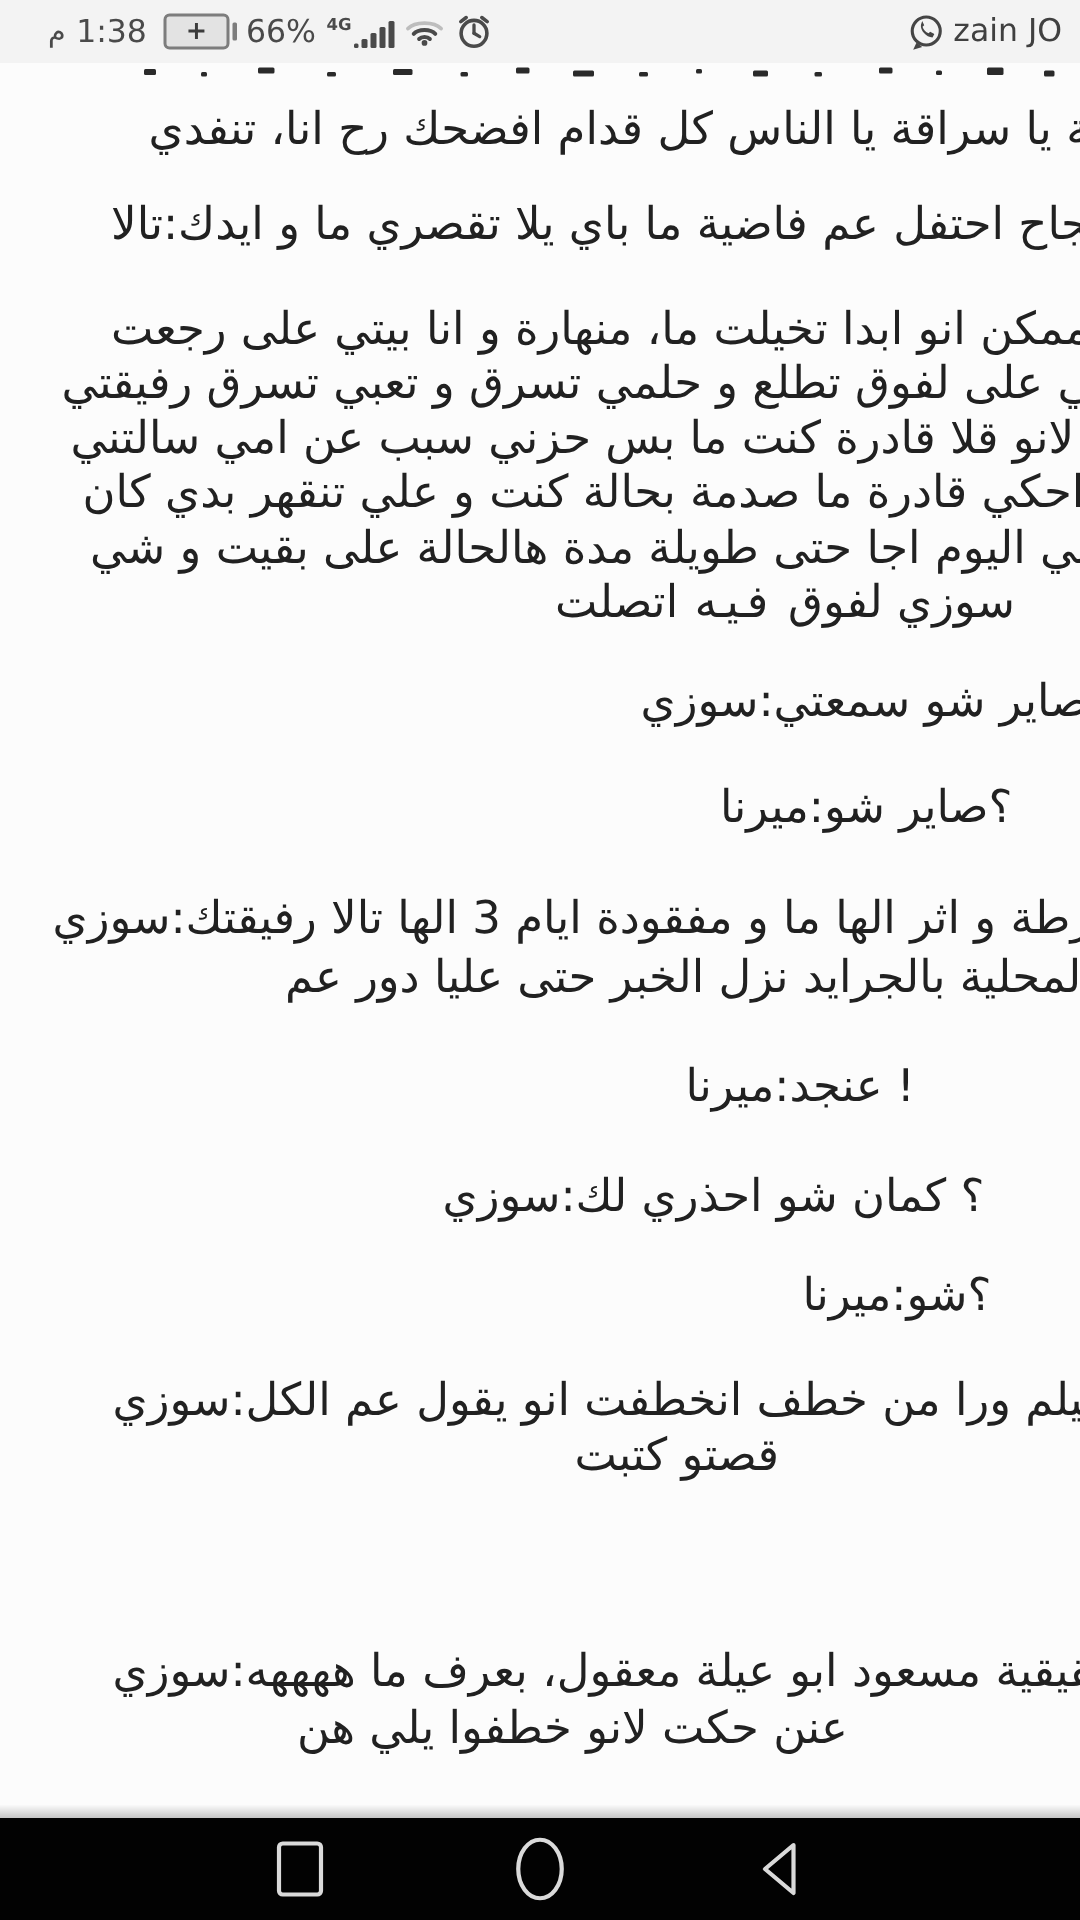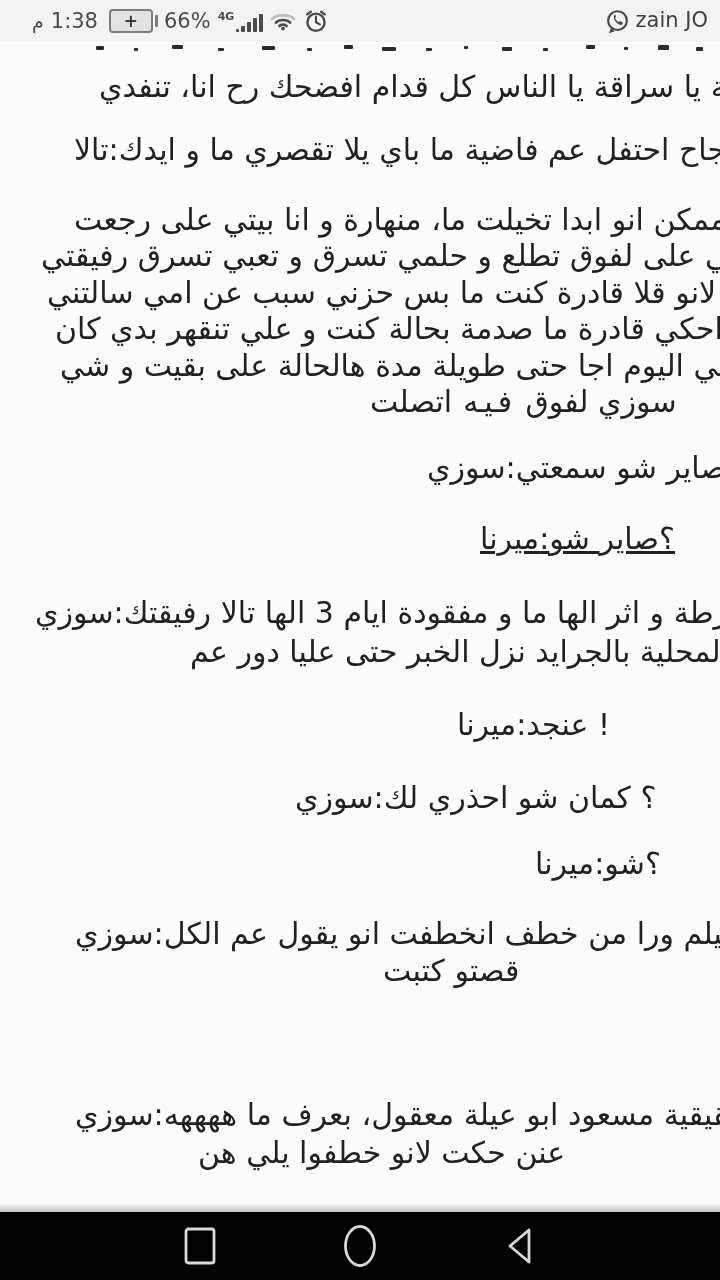--- a/index.html
+++ b/index.html
@@ -135,21 +135,21 @@
 
   <div class="line" style="left:99px;top:27px;"><span dir="rtl" style="unicode-bidi: isolate;">تنفدي</span> <span dir="rtl" style="unicode-bidi: isolate;">،</span><span dir="rtl" style="unicode-bidi: isolate;">انا</span> <span dir="rtl" style="unicode-bidi: isolate;">رح</span> <span dir="rtl" style="unicode-bidi: isolate;">افضحك</span> <span dir="rtl" style="unicode-bidi: isolate;">قدام</span> <span dir="rtl" style="unicode-bidi: isolate;">كل</span> <span dir="rtl" style="unicode-bidi: isolate;">الناس</span> <span dir="rtl" style="unicode-bidi: isolate;">يا</span> <span dir="rtl" style="unicode-bidi: isolate;">سراقة</span> <span dir="rtl" style="unicode-bidi: isolate;">يا</span> <span dir="rtl" style="unicode-bidi: isolate;">حرامية</span></div>
   <div class="line" style="left:74px;top:90px;"><span dir="rtl" style="unicode-bidi: isolate;">تالا</span><span dir="rtl" style="unicode-bidi: isolate;">:</span><span dir="rtl" style="unicode-bidi: isolate;">ايدك</span> <span dir="rtl" style="unicode-bidi: isolate;">و</span> <span dir="rtl" style="unicode-bidi: isolate;">ما</span> <span dir="rtl" style="unicode-bidi: isolate;">تقصري</span> <span dir="rtl" style="unicode-bidi: isolate;">يلا</span> <span dir="rtl" style="unicode-bidi: isolate;">باي</span> <span dir="rtl" style="unicode-bidi: isolate;">ما</span> <span dir="rtl" style="unicode-bidi: isolate;">فاضية</span> <span dir="rtl" style="unicode-bidi: isolate;">عم</span> <span dir="rtl" style="unicode-bidi: isolate;">احتفل</span> <span dir="rtl" style="unicode-bidi: isolate;">بالنجاح</span></div>
   <div class="line" style="left:74px;top:160px;"><span dir="rtl" style="unicode-bidi: isolate;">رجعت</span> <span dir="rtl" style="unicode-bidi: isolate;">على</span> <span dir="rtl" style="unicode-bidi: isolate;">بيتي</span> <span dir="rtl" style="unicode-bidi: isolate;">انا</span> <span dir="rtl" style="unicode-bidi: isolate;">و</span> <span dir="rtl" style="unicode-bidi: isolate;">منهارة</span> <span dir="rtl" style="unicode-bidi: isolate;">،</span><span dir="rtl" style="unicode-bidi: isolate;">ما</span> <span dir="rtl" style="unicode-bidi: isolate;">تخيلت</span> <span dir="rtl" style="unicode-bidi: isolate;">ابدا</span> <span dir="rtl" style="unicode-bidi: isolate;">انو</span> <span dir="rtl" style="unicode-bidi: isolate;">ممكن</span></div>
   <div class="line" style="left:41px;top:196px;"><span dir="rtl" style="unicode-bidi: isolate;">رفيقتي</span> <span dir="rtl" style="unicode-bidi: isolate;">تسرق</span> <span dir="rtl" style="unicode-bidi: isolate;">تعبي</span> <span dir="rtl" style="unicode-bidi: isolate;">و</span> <span dir="rtl" style="unicode-bidi: isolate;">تسرق</span> <span dir="rtl" style="unicode-bidi: isolate;">حلمي</span> <span dir="rtl" style="unicode-bidi: isolate;">و</span> <span dir="rtl" style="unicode-bidi: isolate;">تطلع</span> <span dir="rtl" style="unicode-bidi: isolate;">لفوق</span> <span dir="rtl" style="unicode-bidi: isolate;">على</span> <span dir="rtl" style="unicode-bidi: isolate;">كتافي</span> <span dir="rtl" style="unicode-bidi: isolate;">،</span></div>
   <div class="line" style="left:47px;top:233px;"><span dir="rtl" style="unicode-bidi: isolate;">سالتني</span> <span dir="rtl" style="unicode-bidi: isolate;">امي</span> <span dir="rtl" style="unicode-bidi: isolate;">عن</span> <span dir="rtl" style="unicode-bidi: isolate;">سبب</span> <span dir="rtl" style="unicode-bidi: isolate;">حزني</span> <span dir="rtl" style="unicode-bidi: isolate;">بس</span> <span dir="rtl" style="unicode-bidi: isolate;">ما</span> <span dir="rtl" style="unicode-bidi: isolate;">كنت</span> <span dir="rtl" style="unicode-bidi: isolate;">قادرة</span> <span dir="rtl" style="unicode-bidi: isolate;">قلا</span> <span dir="rtl" style="unicode-bidi: isolate;">لانو</span> <span dir="rtl" style="unicode-bidi: isolate;">ما</span></div>
   <div class="line" style="left:55px;top:269px;"><span dir="rtl" style="unicode-bidi: isolate;">كان</span> <span dir="rtl" style="unicode-bidi: isolate;">بدي</span> <span dir="rtl" style="unicode-bidi: isolate;">تنقهر</span> <span dir="rtl" style="unicode-bidi: isolate;">علي</span> <span dir="rtl" style="unicode-bidi: isolate;">و</span> <span dir="rtl" style="unicode-bidi: isolate;">كنت</span> <span dir="rtl" style="unicode-bidi: isolate;">بحالة</span> <span dir="rtl" style="unicode-bidi: isolate;">صدمة</span> <span dir="rtl" style="unicode-bidi: isolate;">ما</span> <span dir="rtl" style="unicode-bidi: isolate;">قادرة</span> <span dir="rtl" style="unicode-bidi: isolate;">احكي</span> <span dir="rtl" style="unicode-bidi: isolate;">فيا</span></div>
   <div class="line" style="left:60px;top:306px;"><span dir="rtl" style="unicode-bidi: isolate;">شي</span> <span dir="rtl" style="unicode-bidi: isolate;">و</span> <span dir="rtl" style="unicode-bidi: isolate;">بقيت</span> <span dir="rtl" style="unicode-bidi: isolate;">على</span> <span dir="rtl" style="unicode-bidi: isolate;">هالحالة</span> <span dir="rtl" style="unicode-bidi: isolate;">مدة</span> <span dir="rtl" style="unicode-bidi: isolate;">طويلة</span> <span dir="rtl" style="unicode-bidi: isolate;">حتى</span> <span dir="rtl" style="unicode-bidi: isolate;">اجا</span> <span dir="rtl" style="unicode-bidi: isolate;">اليوم</span> <span dir="rtl" style="unicode-bidi: isolate;">يلي</span></div>
   <div class="line" style="left:370px;top:342px;"><span dir="rtl" style="unicode-bidi: isolate;">اتصلت</span> <span dir="rtl" style="unicode-bidi: isolate; font-family: Liberation Mono, monospace;">فيه</span> <span dir="rtl" style="unicode-bidi: isolate;">لفوق</span> <span dir="rtl" style="unicode-bidi: isolate;">سوزي</span></div>
   <div class="line" style="left:427px;top:408px;"><span dir="rtl" style="unicode-bidi: isolate;">سوزي</span><span dir="rtl" style="unicode-bidi: isolate;">:</span><span dir="rtl" style="unicode-bidi: isolate;">سمعتي</span> <span dir="rtl" style="unicode-bidi: isolate;">شو</span> <span dir="rtl" style="unicode-bidi: isolate;">صاير</span><span dir="rtl" style="unicode-bidi: isolate;">؟</span></div>
-  <div class="line" style="left:480px;top:479px;text-decoration:underline;"><span dir="rtl" style="unicode-bidi: isolate;">ميرنا</span><span dir="rtl" style="unicode-bidi: isolate;">:</span><span dir="rtl" style="unicode-bidi: isolate;">شو</span> <span dir="rtl" style="unicode-bidi: isolate;">صاير</span><span dir="rtl" style="unicode-bidi: isolate;">؟</span></div>
+  <div class="line" style="left:480px;top:479px;"><span dir="rtl" style="unicode-bidi: isolate;">ميرنا</span><span dir="rtl" style="unicode-bidi: isolate;">:</span><span dir="rtl" style="unicode-bidi: isolate;">شو</span> <span dir="rtl" style="unicode-bidi: isolate;">صاير</span><span dir="rtl" style="unicode-bidi: isolate;">؟</span></div>
   <div class="line" style="left:35px;top:553px;"><span dir="rtl" style="unicode-bidi: isolate;">سوزي</span><span dir="rtl" style="unicode-bidi: isolate;">:</span><span dir="rtl" style="unicode-bidi: isolate;">رفيقتك</span> <span dir="rtl" style="unicode-bidi: isolate;">تالا</span> <span dir="rtl" style="unicode-bidi: isolate;">الها</span> <span dir="rtl" style="unicode-bidi: isolate;">3</span> <span dir="rtl" style="unicode-bidi: isolate;">ايام</span> <span dir="rtl" style="unicode-bidi: isolate;">مفقودة</span> <span dir="rtl" style="unicode-bidi: isolate;">و</span> <span dir="rtl" style="unicode-bidi: isolate;">ما</span> <span dir="rtl" style="unicode-bidi: isolate;">الها</span> <span dir="rtl" style="unicode-bidi: isolate;">اثر</span> <span dir="rtl" style="unicode-bidi: isolate;">و</span> <span dir="rtl" style="unicode-bidi: isolate;">االشرطة</span></div>
   <div class="line" style="left:190px;top:592px;"><span dir="rtl" style="unicode-bidi: isolate;">عم</span> <span dir="rtl" style="unicode-bidi: isolate;">دور</span> <span dir="rtl" style="unicode-bidi: isolate;">عليا</span> <span dir="rtl" style="unicode-bidi: isolate;">حتى</span> <span dir="rtl" style="unicode-bidi: isolate;">الخبر</span> <span dir="rtl" style="unicode-bidi: isolate;">نزل</span> <span dir="rtl" style="unicode-bidi: isolate;">بالجرايد</span> <span dir="rtl" style="unicode-bidi: isolate;">المحلية</span></div>
   <div class="line" style="left:457px;top:665px;"><span dir="rtl" style="unicode-bidi: isolate;">ميرنا</span><span dir="rtl" style="unicode-bidi: isolate;">:</span><span dir="rtl" style="unicode-bidi: isolate;">عنجد</span> <span dir="rtl" style="unicode-bidi: isolate;">!</span></div>
   <div class="line" style="left:295px;top:738px;"><span dir="rtl" style="unicode-bidi: isolate;">سوزي</span><span dir="rtl" style="unicode-bidi: isolate;">:</span><span dir="rtl" style="unicode-bidi: isolate;">لك</span> <span dir="rtl" style="unicode-bidi: isolate;">احذري</span> <span dir="rtl" style="unicode-bidi: isolate;">شو</span> <span dir="rtl" style="unicode-bidi: isolate;">كمان</span> <span dir="rtl" style="unicode-bidi: isolate;">؟</span></div>
   <div class="line" style="left:535px;top:804px;"><span dir="rtl" style="unicode-bidi: isolate;">ميرنا</span><span dir="rtl" style="unicode-bidi: isolate;">:</span><span dir="rtl" style="unicode-bidi: isolate;">شو</span><span dir="rtl" style="unicode-bidi: isolate;">؟</span></div>
   <div class="line" style="left:75px;top:874px;"><span dir="rtl" style="unicode-bidi: isolate;">سوزي</span><span dir="rtl" style="unicode-bidi: isolate;">:</span><span dir="rtl" style="unicode-bidi: isolate;">الكل</span> <span dir="rtl" style="unicode-bidi: isolate;">عم</span> <span dir="rtl" style="unicode-bidi: isolate;">يقول</span> <span dir="rtl" style="unicode-bidi: isolate;">انو</span> <span dir="rtl" style="unicode-bidi: isolate;">انخطفت</span> <span dir="rtl" style="unicode-bidi: isolate;">خطف</span> <span dir="rtl" style="unicode-bidi: isolate;">من</span> <span dir="rtl" style="unicode-bidi: isolate;">ورا</span> <span dir="rtl" style="unicode-bidi: isolate;">الفيلم</span> <span dir="rtl" style="unicode-bidi: isolate;">يلي</span></div>
   <div class="line" style="left:383px;top:911px;"><span dir="rtl" style="unicode-bidi: isolate; text-align: center;">كتبت</span> <span dir="rtl" style="unicode-bidi: isolate;">قصتو</span></div>
   <div class="line" style="left:75px;top:1055px;"><span dir="rtl" style="unicode-bidi: isolate;">سوزي</span><span dir="rtl" style="unicode-bidi: isolate;">:</span><span dir="rtl" style="unicode-bidi: isolate;">ههههه</span> <span dir="rtl" style="unicode-bidi: isolate;">ما</span> <span dir="rtl" style="unicode-bidi: isolate;">بعرف</span> <span dir="rtl" style="unicode-bidi: isolate;">،</span><span dir="rtl" style="unicode-bidi: isolate;">معقول</span> <span dir="rtl" style="unicode-bidi: isolate;">عيلة</span> <span dir="rtl" style="unicode-bidi: isolate;">ابو</span> <span dir="rtl" style="unicode-bidi: isolate;">مسعود</span> <span dir="rtl" style="unicode-bidi: isolate;">حقيقية</span> <span dir="rtl" style="unicode-bidi: isolate;">و</span></div>
   <div class="line" style="left:198px;top:1093px;"><span dir="rtl" style="unicode-bidi: isolate;">هن</span> <span dir="rtl" style="unicode-bidi: isolate;">يلي</span> <span dir="rtl" style="unicode-bidi: isolate;">خطفوا</span> <span dir="rtl" style="unicode-bidi: isolate;">لانو</span> <span dir="rtl" style="unicode-bidi: isolate;">حكت</span> <span dir="rtl" style="unicode-bidi: isolate;">عنن</span></div>
 

